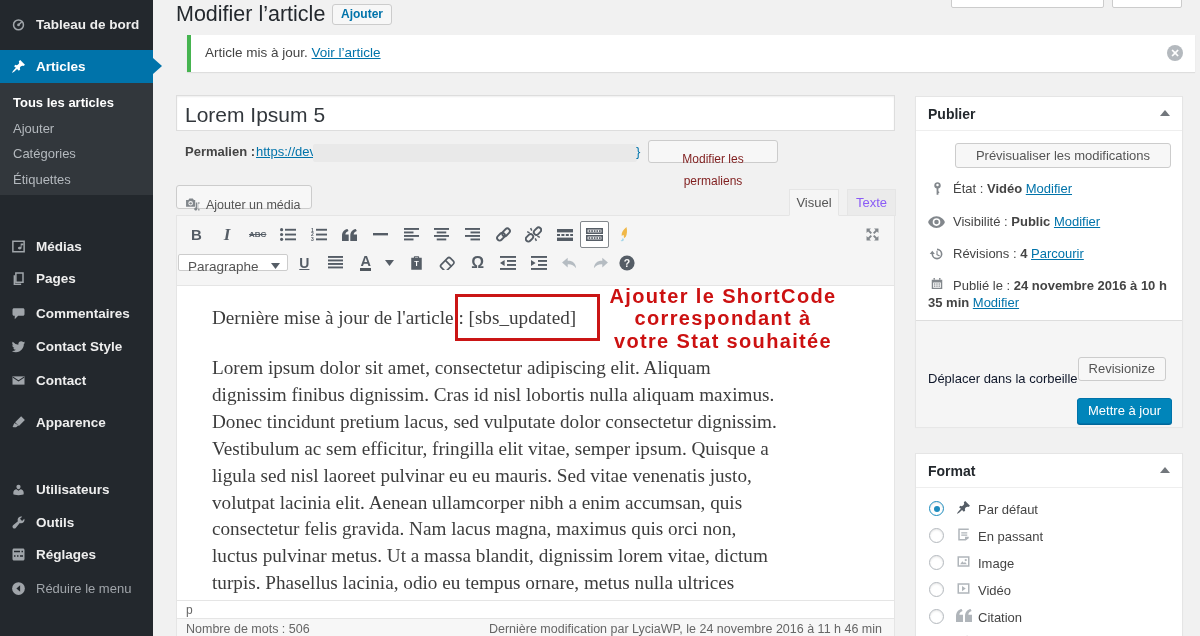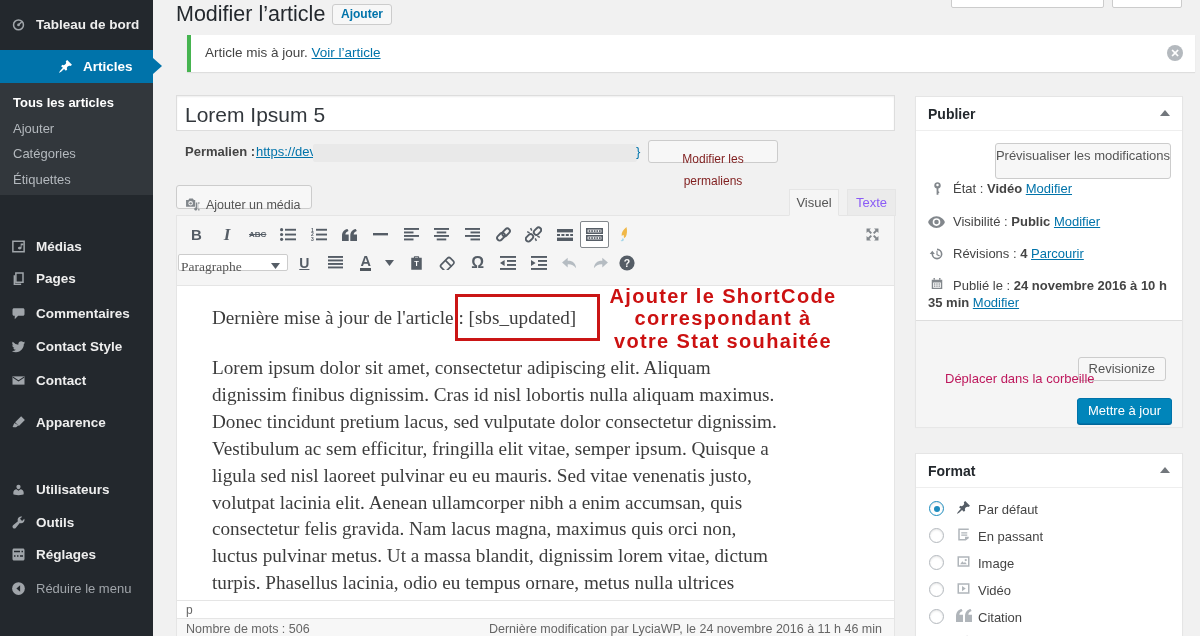--- a/index.html
+++ b/index.html
@@ -7,21 +7,21 @@
   body { font-family:"Liberation Sans", sans-serif; background:#f1f1f1; color:#444; position:relative; }
   a { color:#0073aa; text-decoration:underline; }
 
   
   #menu { position:absolute; left:0; top:0; width:153px; height:636px; background:#23282d; font-size:14px; }
   .mi { position:absolute; left:0; width:153px; height:34px; color:#eee; display:flex; align-items:center; font-weight:600; font-size:13.5px; }
   .ic { width:36px; display:flex; justify-content:center; align-items:center; color:#a0a5aa; flex:0 0 36px; }
   .mi svg { display:block; }
   .sub { position:absolute; left:0; width:153px; background:#32373c; }
   .si { position:absolute; left:13px; font-size:13px; color:#b4b9be; font-weight:400; }
-  #art-active { position:absolute; left:0; top:50px; width:153px; height:33px; background:#0073aa; color:#fff; display:flex; align-items:center; font-weight:600; font-size:13.5px;padding-left:47px; }
+  #art-active { position:absolute; left:0; top:50px; width:153px; height:33px; background:#0073aa; color:#fff; display:flex; align-items:center; font-weight:600; font-size:13.5px; }
   #art-active .ic { color:#fff; }
   .arrow { position:absolute; left:153px; top:58px; width:0; height:0; border-top:8px solid transparent; border-bottom:8px solid transparent; border-left:9px solid #0073aa; }
 
   
   #heading { position:absolute; left:176px; top:2px; font-size:21.5px; color:#23282d; font-weight:400; }
   #addnew { position:absolute; left:332px; top:4px; height:21px; padding:0 8px; background:#f7f7f7; border:1px solid #ccc; border-radius:3px; color:#0073aa; font-size:12px; font-weight:600; line-height:19px; }
   #notice { position:absolute; left:175px; top:35px; width:1008px; height:37px; background:#fff; border-left:4px solid #46b450; box-shadow:0 1px 1px rgba(0,0,0,.08);margin-left:12px; }
   #notice p { position:absolute; left:14px; top:10px; font-size:13.5px; color:#444; }
   #notice .dismiss { position:absolute; right:12px; top:10px; width:16px; height:16px; border-radius:50%; background:#b4b9be; color:#fff; font-size:11px; line-height:16px; text-align:center; font-weight:700; }
 
@@ -39,21 +39,21 @@
   #tab-visuel { left:789px; width:50px; padding:0; text-align:center; background:#f5f5f5; border-bottom-color:#f5f5f5; color:#555; z-index:3; }
   #tab-texte { left:847px; width:49px; padding:0; text-align:center; background:#ebebeb; color:#8b5cf6; }
 
   
   #editor { position:absolute; left:176px; top:215px; width:719px; height:421px; background:#fff; border:1px solid #e5e5e5; }
   #toolbar { position:absolute; left:0; top:0; width:717px; height:70px; background:#f5f5f5; border-bottom:1px solid #e5e5e5; }
   .trow { position:absolute; left:0; width:717px; height:33px; display:flex; align-items:center; }
   .tbtn { width:30.7px; height:26px; display:flex; align-items:center; justify-content:center; color:#555d66; flex:0 0 auto; }
   .tbtn svg { display:block; }
 
-  #parasel { position:relative; width:110px; height:17px; background:#fff; border:1px solid #ccc; border-radius:2px; font-size:13.5px; color:#555; line-height:23px; padding-left:2px;font-family:Liberation Serif, serif; }
+  #parasel { position:relative; width:110px; height:17px; background:#fff; border:1px solid #ccc; border-radius:2px; font-size:13.5px; color:#555; line-height:23px; padding-left:9px; }
   #content { position:absolute; left:0; top:71px; width:717px; height:313px; background:#fff; font-family:"Liberation Serif", serif; font-size:19.2px; color:#3d3d3d; overflow:hidden; }
   #para1 { position:absolute; left:35px; top:68px; line-height:26.9px; width:680px; }
   #line1 { position:absolute; left:35px; top:20px; }
   #statusbar { position:absolute; left:0; top:384px; width:717px; height:18px; border-top:1px solid #e5e5e5; background:#fff; font-size:12px; color:#666; }
   #statusbar span { position:absolute; left:9px; top:2px; }
   #wordcount { position:absolute; left:0; top:402px; width:717px; height:19px; border-top:1px solid #e5e5e5; background:#f7f7f7; font-size:12.5px; color:#666; }
 
   .redbox { position:absolute; left:278px; top:7px; width:145px; height:47px; border:3px solid #ca1515; }
   #annot { position:absolute; left:401px; top:-2px; width:290px; text-align:center; font-family:"Liberation Sans", sans-serif; font-weight:700; font-size:20px; letter-spacing:1.35px; line-height:22.4px; color:#cc1111; }
 
@@ -62,23 +62,23 @@
   .pbhead { position:relative; height:34px; border-bottom:1px solid #eee; }
   .pbhead b { position:absolute; left:12px; top:9px; font-size:14px; color:#23282d; }
   .toggle { position:absolute; right:12px; top:13px; width:0; height:0; border-left:5px solid transparent; border-right:5px solid transparent; border-bottom:6px solid #72777c; }
   .btn { background:#f7f7f7; border:1px solid #ccc; border-radius:3px; color:#555; font-size:13px; text-align:center; }
   .row-ic { position:absolute; color:#82878c; }
   .prow { position:absolute; left:37px; font-size:13px; color:#444; }
 
   #publish { top:96px; height:331px; }
   #majoract { position:absolute; left:0; top:223px; width:266px; height:107px; background:#f5f5f5; border-top:1px solid #ddd; }
   #btn-update { position:absolute; right:10px; top:77px; height:26px; padding:0 10px; background:#0085ba; border:1px solid #0073aa; border-radius:3px; color:#fff; font-size:13px; line-height:24px; box-shadow:0 1px 0 #006799; }
-  #trash { position:absolute; left:12px; top:50px; color:#be185d; font-size:13px; text-decoration:none;margin-left:17px; }
+  #trash { position:absolute; left:12px; top:50px; color:#0f172a; font-size:13px; text-decoration:none; }
   #btn-revisionize { position:absolute; right:16px; top:12px; height:24px; padding:0 10px; line-height:22px;margin-top:24px; }
-  #btn-preview { position:absolute; right:11px; top:46px; height:36px; padding:0 0; line-height:23px; }
+  #btn-preview { position:absolute; right:11px; top:46px; height:25px; padding:0 20px; line-height:23px; }
 
   #format { top:453px; height:200px; }
   .frow { position:absolute; left:0; width:266px; height:27px; }
   .radio { position:absolute; left:13px; top:5px; width:15px; height:15px; border:1px solid #b4b9be; border-radius:50%; background:#fff; box-shadow:inset 0 1px 2px rgba(0,0,0,.1); }
   .radio.sel::after { content:""; position:absolute; left:3.5px; top:3.5px; width:6px; height:6px; border-radius:50%; background:#1e8cbe; }
   .fic { position:absolute; left:40px; top:4px; color:#b0b5ba; }
   .flab { position:absolute; left:62px; top:6px; font-size:13px; color:#444; }
 
   
   .topbox { position:absolute; top:-6px; height:14px; background:#fff; border:1px solid #ccc; border-radius:0 0 2px 2px; }

